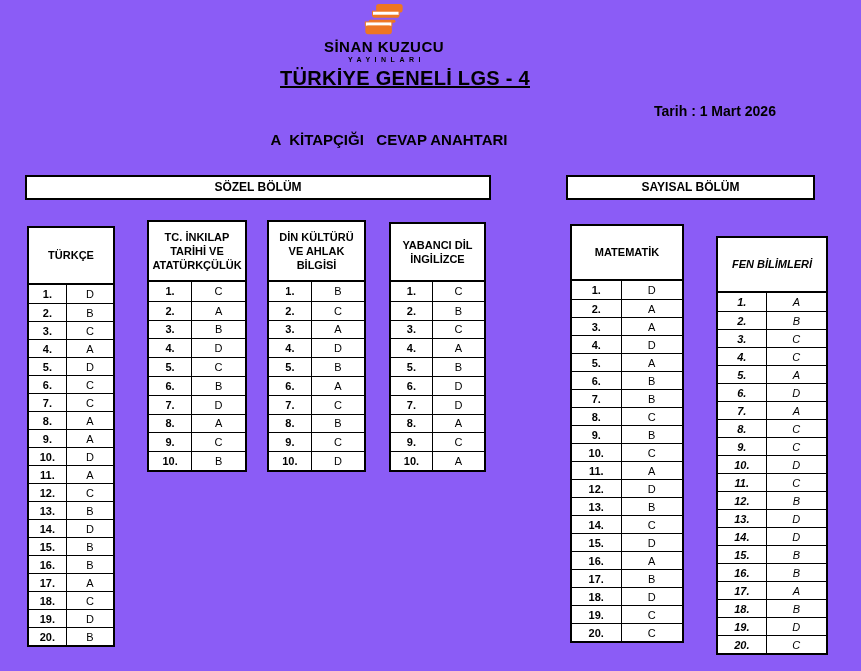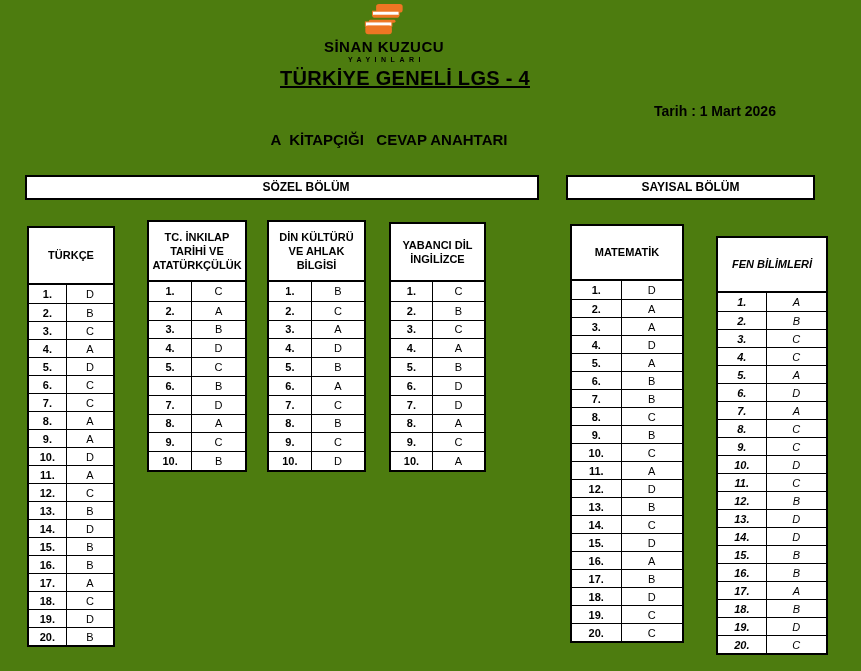--- a/index.html
+++ b/index.html
@@ -1,34 +1,34 @@
 <!DOCTYPE html>
 <html style="--accent: #EE7623;"><head>
 <meta charset="utf-8">
 <style>
   html,body{margin:0;padding:0;background:#fff;}
   .page{
-    position:relative;width:861px;height:671px;background:#4d7c0f;
+    position:relative;width:861px;height:671px;background:#8b5cf6;
     font-family:"Liberation Sans",sans-serif;color:#000;overflow:hidden;
   }
   
   .logo{position:absolute;left:308px;top:4px;width:152px;text-align:center;}
   .logo svg{display:block;margin:0 auto;}
   .brand-name{font-size:15px;font-weight:bold;letter-spacing:.5px;margin-top:1px;white-space:nowrap;}
   .brand-sub{font-size:7px;font-weight:bold;letter-spacing:4.5px;margin-top:1px;padding-left:5px;white-space:nowrap;}
   
   .title{position:absolute;left:0;top:67px;width:810px;text-align:center;font-size:20px;font-weight:bold;letter-spacing:.3px;text-decoration:underline;}
   .date{position:absolute;left:585px;top:103px;width:260px;text-align:center;font-size:14px;font-weight:bold;}
   .subtitle{position:absolute;left:0;top:131px;width:778px;text-align:center;font-size:15px;font-weight:bold;white-space:pre;}
   
   .section-box{
     position:absolute;border:2px solid #000;height:21px;line-height:21px;
     text-align:center;font-weight:bold;font-size:12px;box-sizing:content-box;background:#fff;
   }
-  .section-box.sozel{left:25px;top:175px;width:462px;padding-left:48px;}
+  .section-box.sozel{left:25px;top:175px;width:462px;}
   .section-box.sayisal{left:566px;top:175px;width:245px;}
   
   .anskey{position:absolute;border:2px solid #000;background:#fff;box-sizing:border-box;}
   .anskey .hdr{
     display:flex;align-items:center;justify-content:center;text-align:center;
     font-weight:bold;font-size:11px;line-height:1.3;border-bottom:2px solid #000;
     height:var(--hh);padding:0 3px;box-sizing:border-box;
   }
   .row{display:flex;height:var(--rh);box-sizing:border-box;}
   .row + .row{border-top:1.6px solid #000;}

